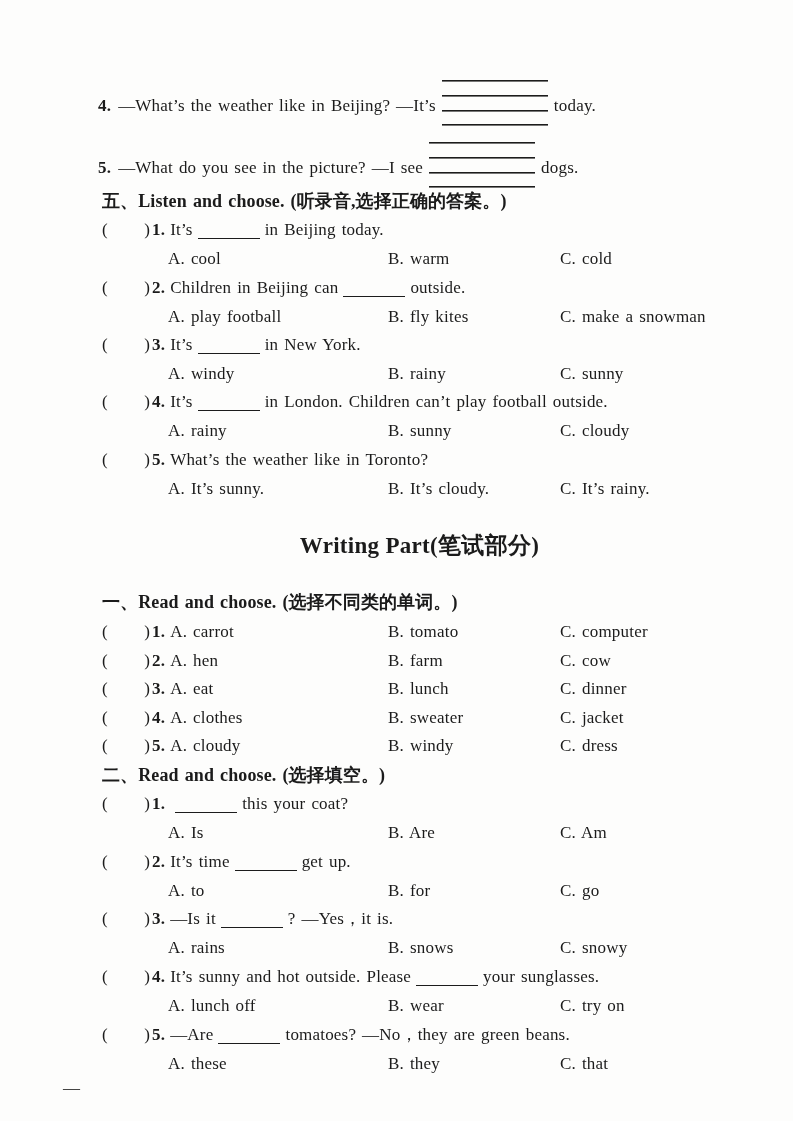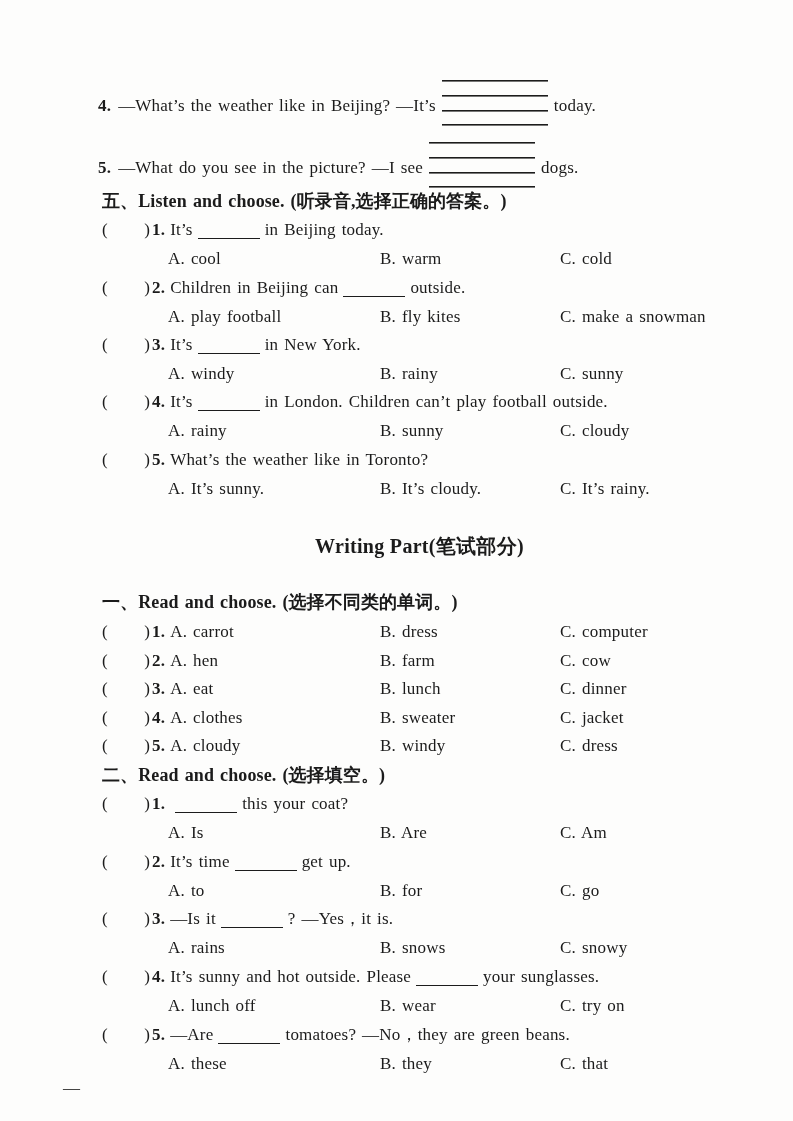--- a/index.html
+++ b/index.html
@@ -13,21 +13,21 @@
   }
   .row{
     position:absolute;left:0;right:0;height:22px;line-height:22px;
     font-size:17px;white-space:nowrap;letter-spacing:0.2px;word-spacing:1.5px;
   }
   .pos{position:absolute;white-space:nowrap;}
   .at-head{left:68px;margin-left:34px;}
   .at-q{left:102px;}
   .at-top{left:98px;}
   .at-a{left:168px;font-family:Liberation Serif, serif;}
-  .at-b{left:380px;}
+  .at-b{left:388px;}
   .at-c{left:560px;}
   .head{font-weight:bold;font-size:18px;letter-spacing:0.1px;}
   .bk{display:inline-flex;justify-content:space-between;width:48px;}
   .qnum{font-weight:bold;margin:0 5px 0 2px;}
   .topnum{font-weight:bold;margin-right:7px;}
   .blank{
     display:inline-block;width:62px;height:14px;
     border-bottom:1.6px solid #1c1c1c;vertical-align:-4px;margin:0 5px;
   }
   .fourline{
@@ -36,21 +36,21 @@
       linear-gradient(#1c1c1c,#1c1c1c),
       linear-gradient(#1c1c1c,#1c1c1c),
       linear-gradient(#1c1c1c,#1c1c1c),
       linear-gradient(#1c1c1c,#1c1c1c);
     background-size:100% 1.6px;
     background-position:0 0,0 14.5px,0 29.5px,0 44px;
     background-repeat:no-repeat;
   }
   .title-row{
     position:absolute;left:0;width:100%;text-align:center;
-    font-weight:bold;font-size:20px;line-height:26px;height:26px;
+    font-weight:bold;font-size:23px;line-height:26px;height:26px;
     padding-left:46px;box-sizing:border-box;letter-spacing:0.3px;
   }
   .footer-mark{font-size:17px;}
 </style>
 </head>
 <body>
 
 <div class="row" style="top:80px">
   <span class="pos at-top">
     <span class="topnum">4.</span><span>—What’s the weather like in Beijing? —It’s</span><span class="fourline"></span><span>today.</span>
@@ -142,21 +142,21 @@
   <span class="pos at-head head">一、Read and choose. (选择不同类的单词。)</span>
 </div>
 
 <div class="row" style="top:621px">
   <span class="pos at-q">
     <span class="bk">
         <span>(</span>
         <span>)</span>
       </span><span class="qnum">1.</span><span>A. carrot</span>
   </span>
-  <span class="pos at-b">B. dress</span>
+  <span class="pos at-b">B. tomato</span>
   <span class="pos at-c">C. computer</span>
 </div>
 <div class="row" style="top:650px">
   <span class="pos at-q">
     <span class="bk">
         <span>(</span>
         <span>)</span>
       </span><span class="qnum">2.</span><span>A. hen</span>
   </span>
   <span class="pos at-b">B. farm</span>

